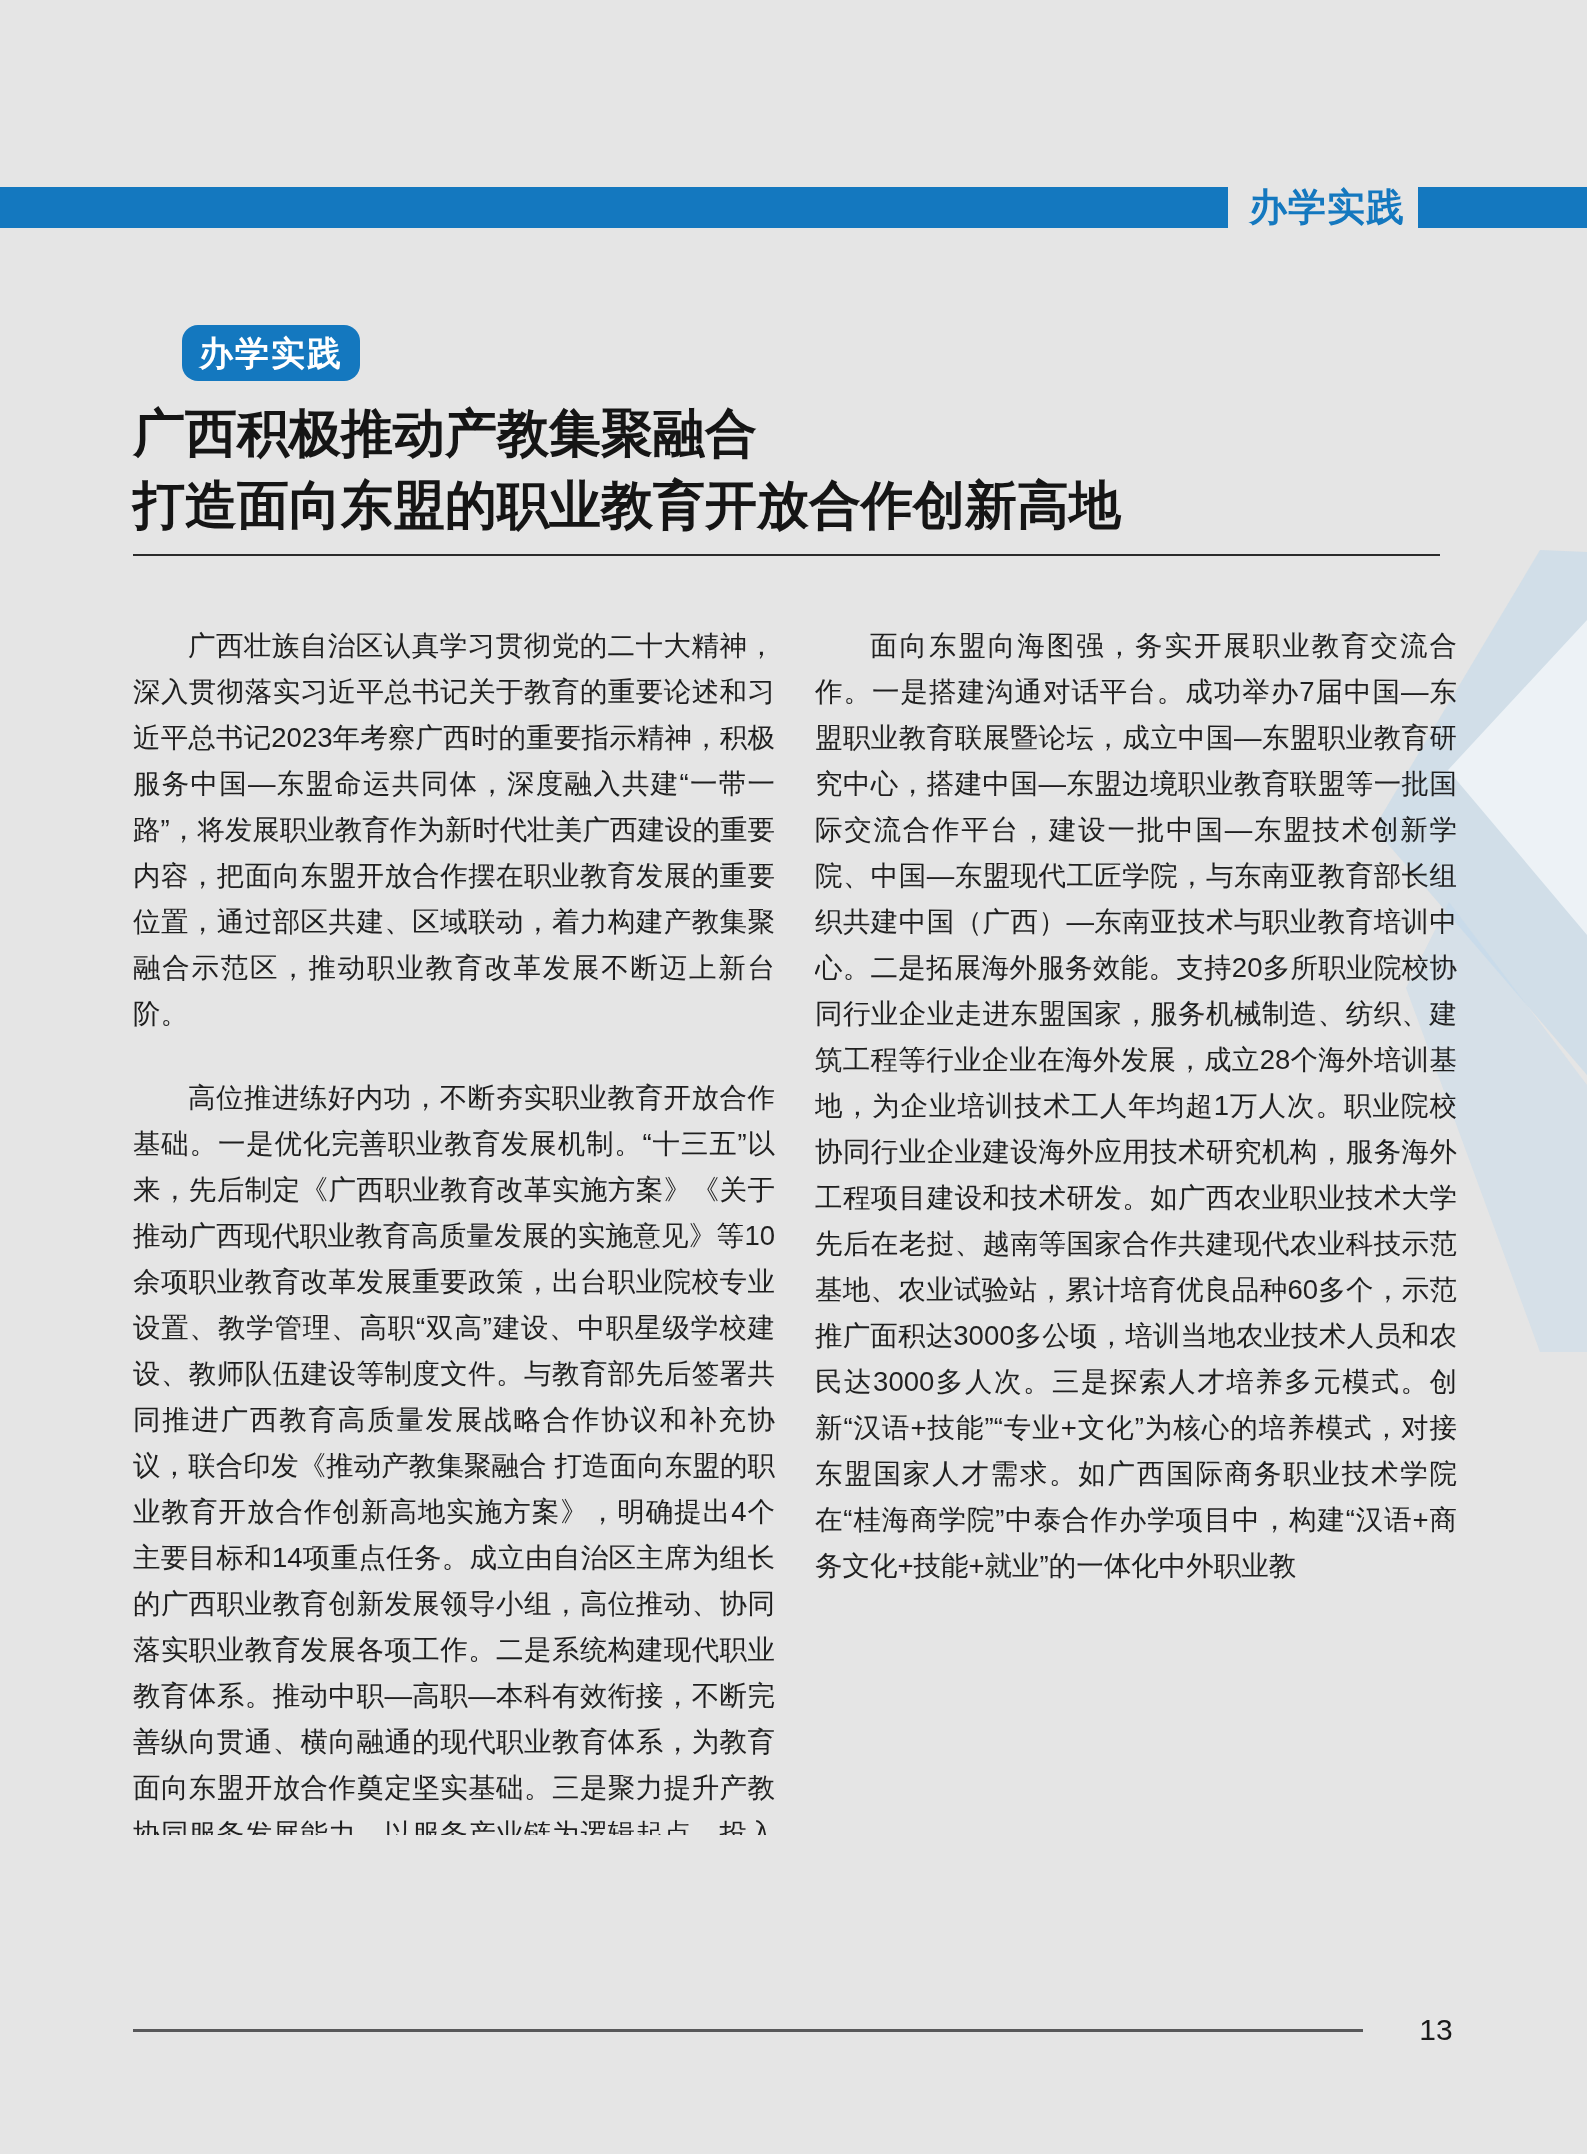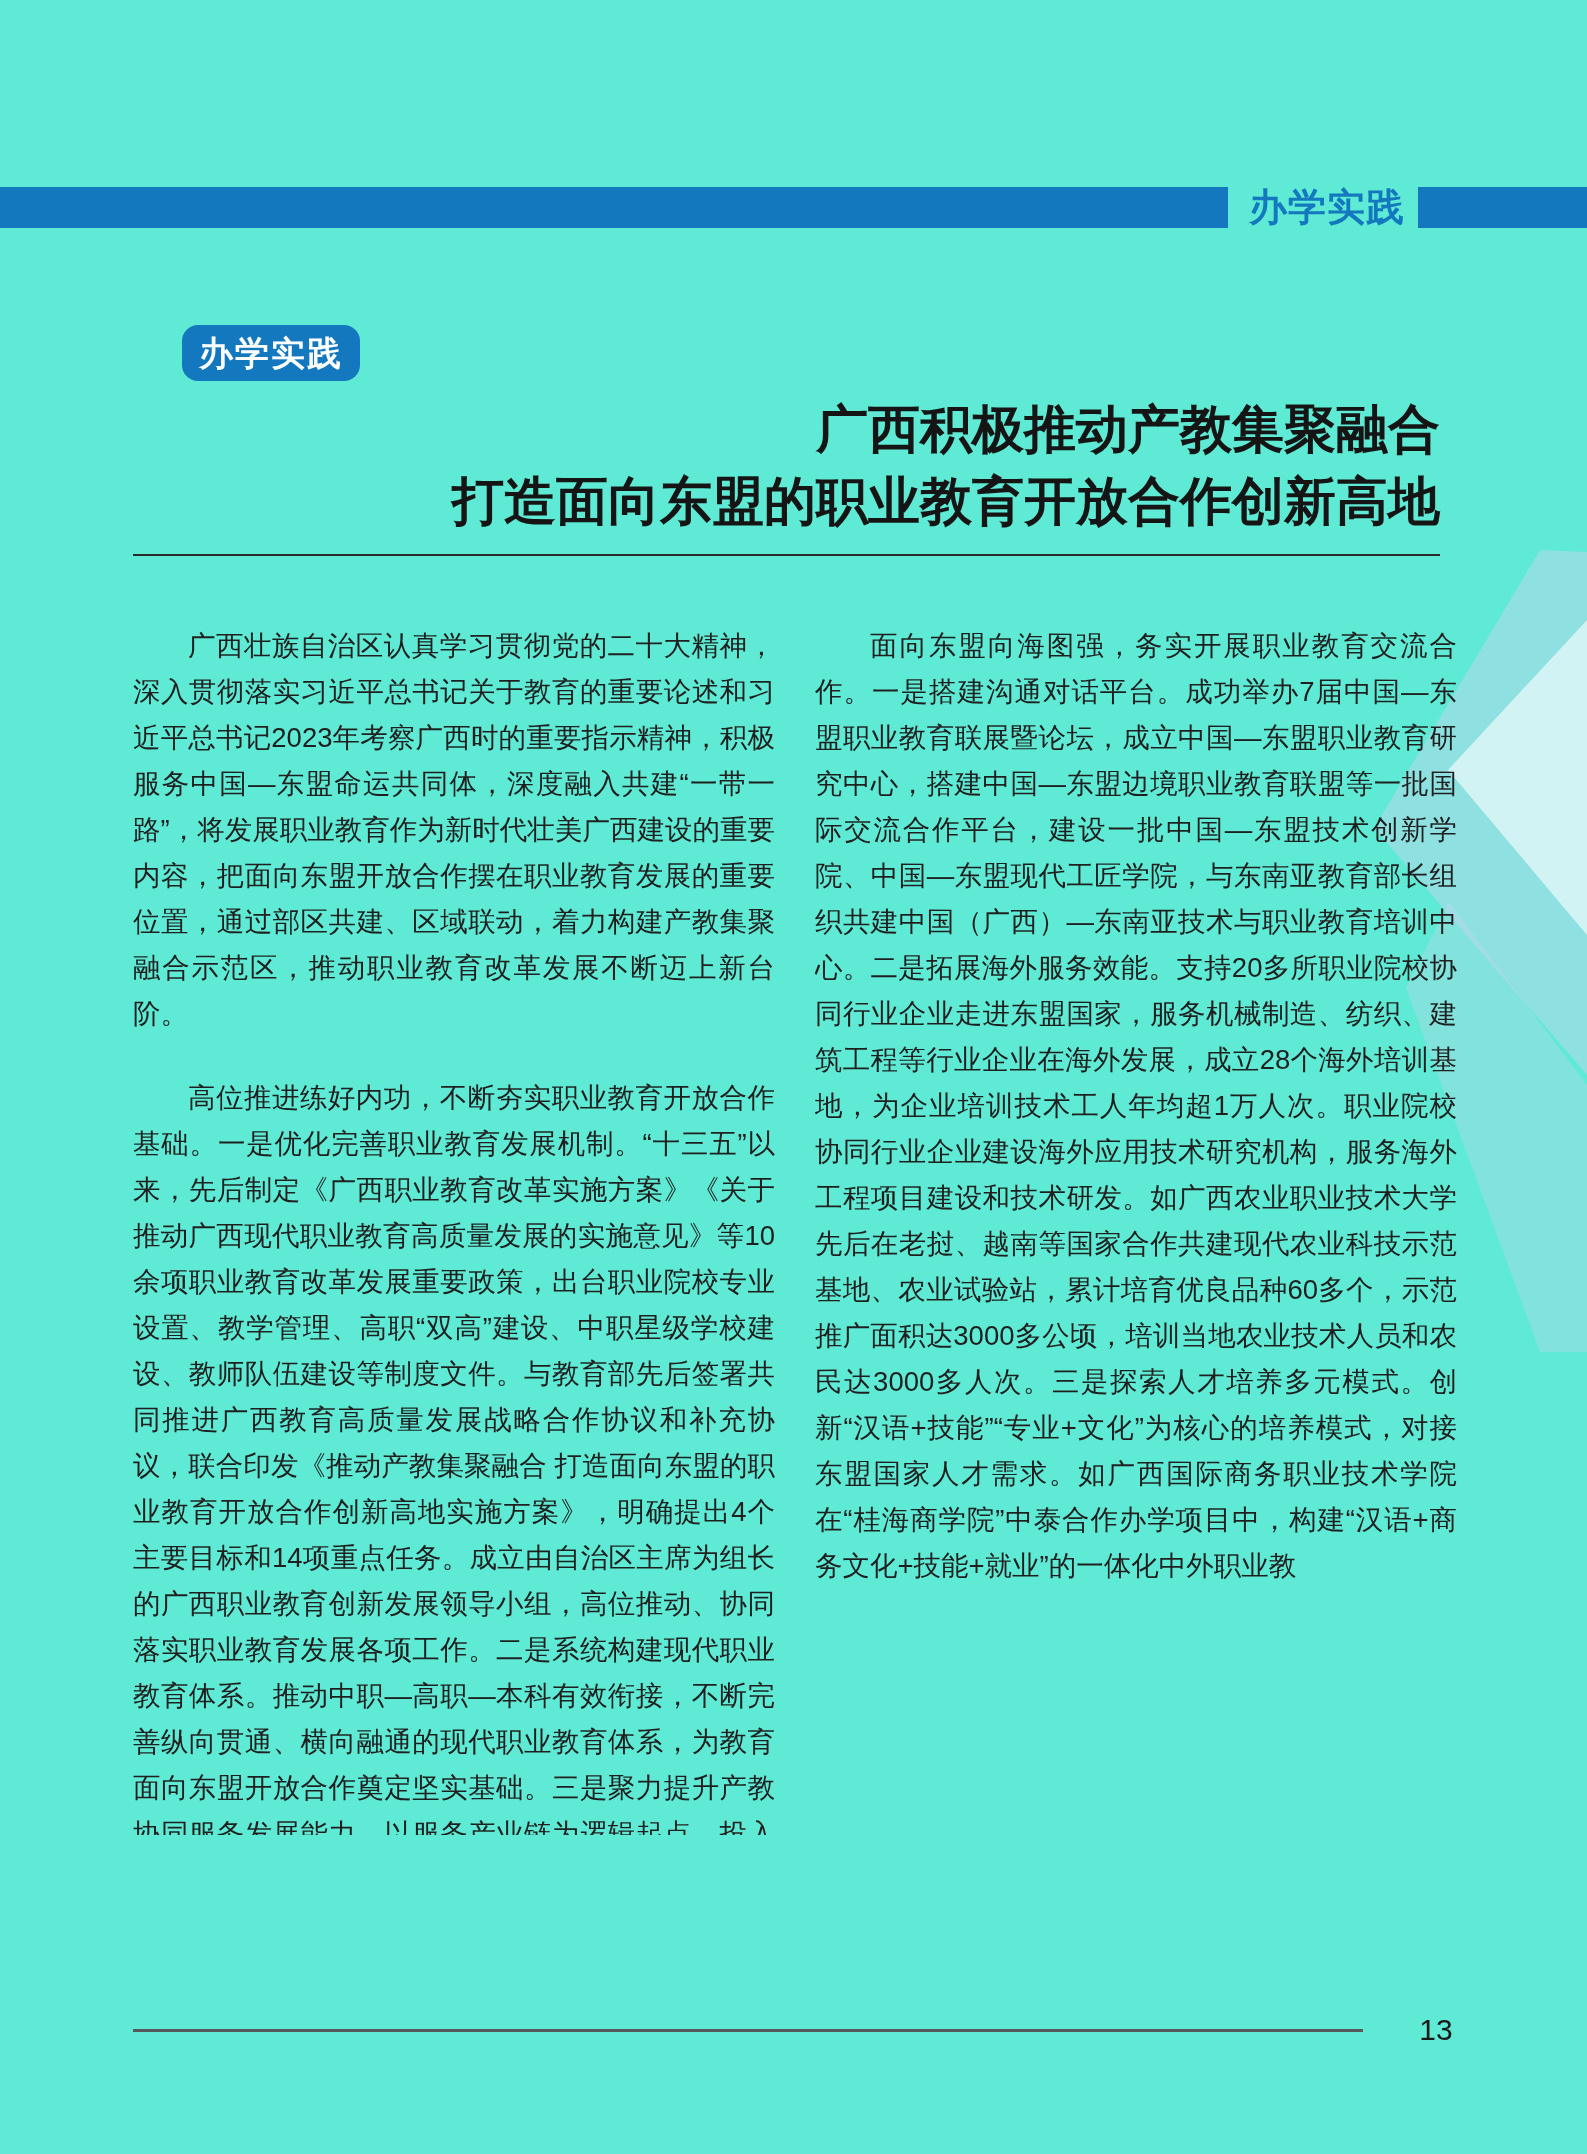--- a/index.html
+++ b/index.html
@@ -1,19 +1,19 @@
 <!DOCTYPE html>
 <html><head>
 <meta charset="utf-8">
 <style>
   html,body{margin:0;padding:0;background:#ffffff;}
   .page{
     position:relative;
     width:1587px;height:2154px;
-    background:#5eead4;
+    background:#e5e5e5;
     overflow:hidden;
     font-family:"Liberation Sans", sans-serif;
     color:#212121;
   }
   
   .decor{position:absolute;left:0;top:0;width:1587px;height:2154px;z-index:0;pointer-events:none;}
   
   .bar-seg{position:absolute;top:187px;height:41px;background:#1478bf;}
   .bar-left{left:0;width:1228px;}
   .bar-right{left:1418px;width:169px;}
@@ -27,22 +27,22 @@
   .badge{
     position:absolute;left:182px;top:325px;width:178px;height:56px;
     background:#1478bf;border-radius:16px;
     color:#ffffff;font-size:34px;font-weight:bold;
     text-align:center;line-height:56px;letter-spacing:2px;
     z-index:2;
   }
   
   .title-block{
     position:absolute;left:133px;top:398px;width:1307px;
-    text-align:right;z-index:2;
-    font-family:Liberation Mono, monospace;
+    text-align:left;z-index:2;
+    font-family:Liberation Serif, serif;
     font-weight:bold;color:#151515;
   }
   .title-line{font-size:52px;line-height:72px;white-space:nowrap;}
   .title-divider{
     position:absolute;left:133px;top:554px;width:1307px;height:2px;
     background:#2b2b2b;z-index:2;
   }
   
   .column{
     position:absolute;top:585px;width:642px;height:1250px;

